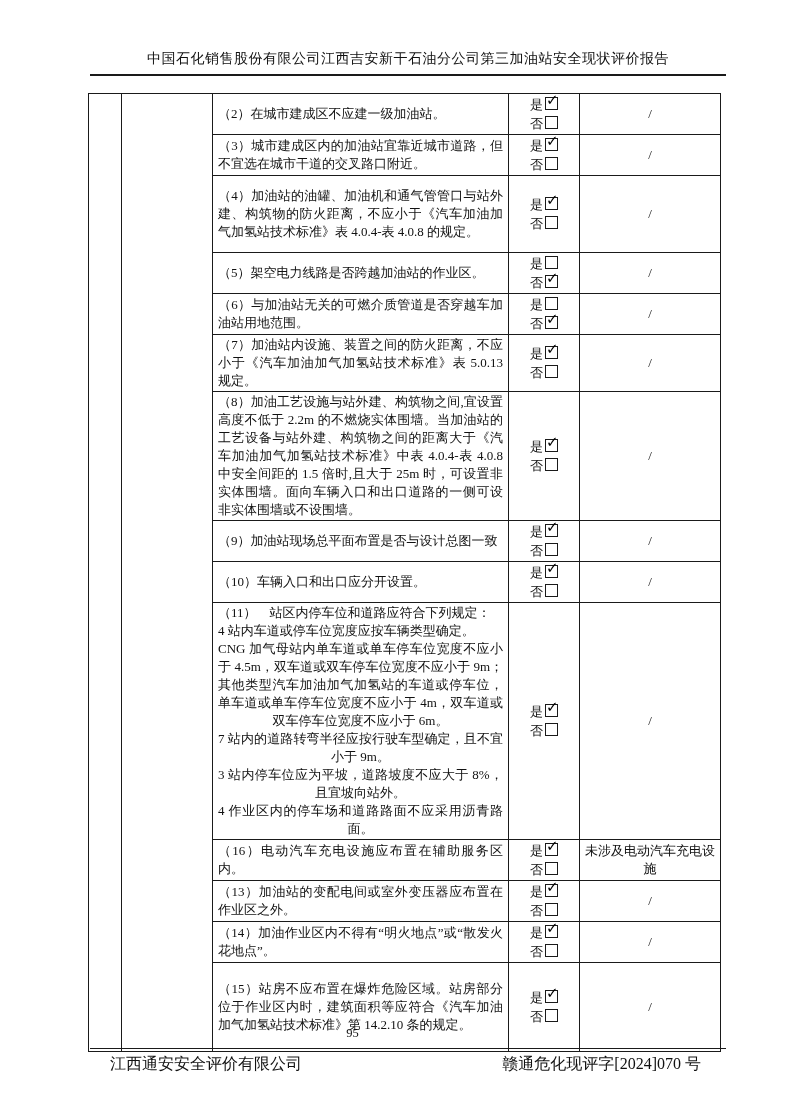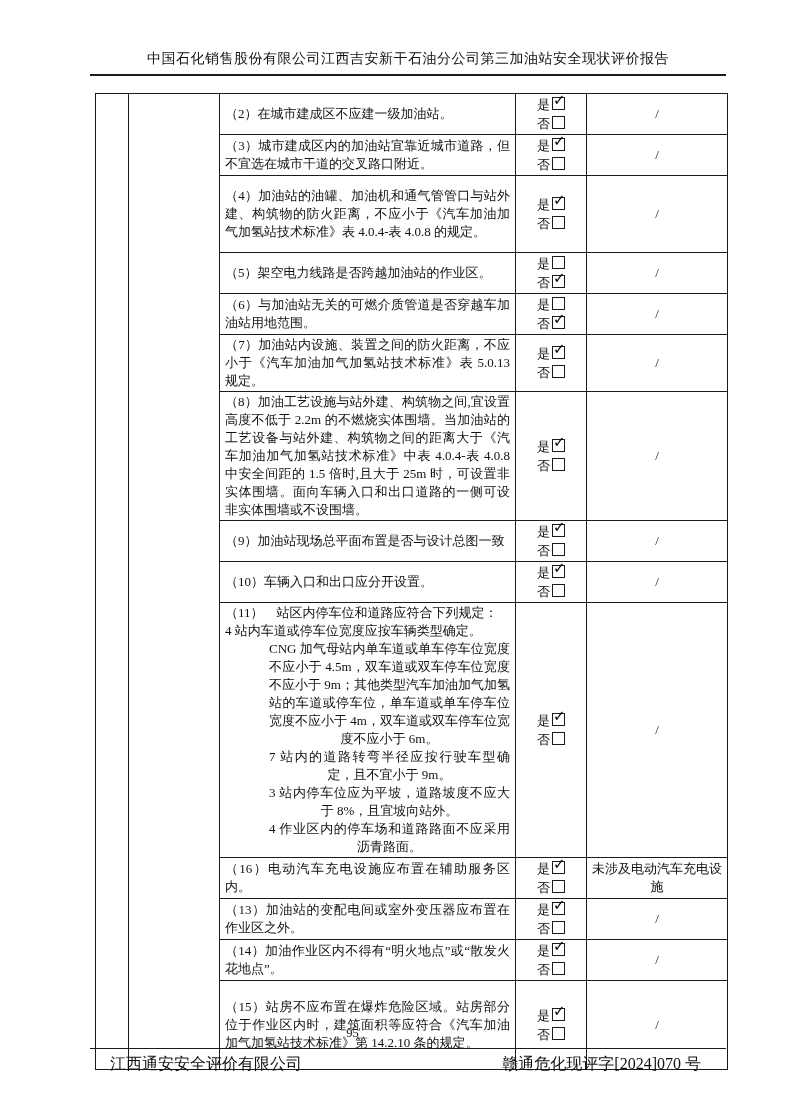--- a/index.html
+++ b/index.html
@@ -17,33 +17,33 @@
     text-align:center; font-size:14px; letter-spacing:0.5px;
     white-space:nowrap;
   }
   .header-rule {
     position:absolute; top:74px; left:90px; width:636px;
     border-top:2px solid #1a1a1a;
   }
 
   
   table.checklist {
-    position:absolute; top:93px; left:95px;
+    position:absolute; top:93px; left:88px;
     width:632px; border-collapse:collapse; table-layout:fixed;
   }
   table.checklist td {
     border:1px solid #1a1a1a;
     font-size:13px; line-height:18px;
     padding:1px 5px;
     vertical-align:middle;
     word-break:break-all;
   }
   td.txt-cell { text-align:justify; }
   td.txt-cell .para { text-align:justify; }
-  td.txt-cell .para.ctr { text-align:justify; text-align-last:center;margin-left:44px; }
+  td.txt-cell .para.ctr { text-align:justify; text-align-last:center; }
   td.cb-cell { text-align:center; padding:1px 2px; }
   td.res-cell { text-align:center; }
   .cbl { white-space:nowrap; line-height:19px; }
 
   
   .box {
     display:inline-block; width:11px; height:11px;
     border:1px solid #1a1a1a;
     margin-left:2px; vertical-align:-1px;
     position:relative;

